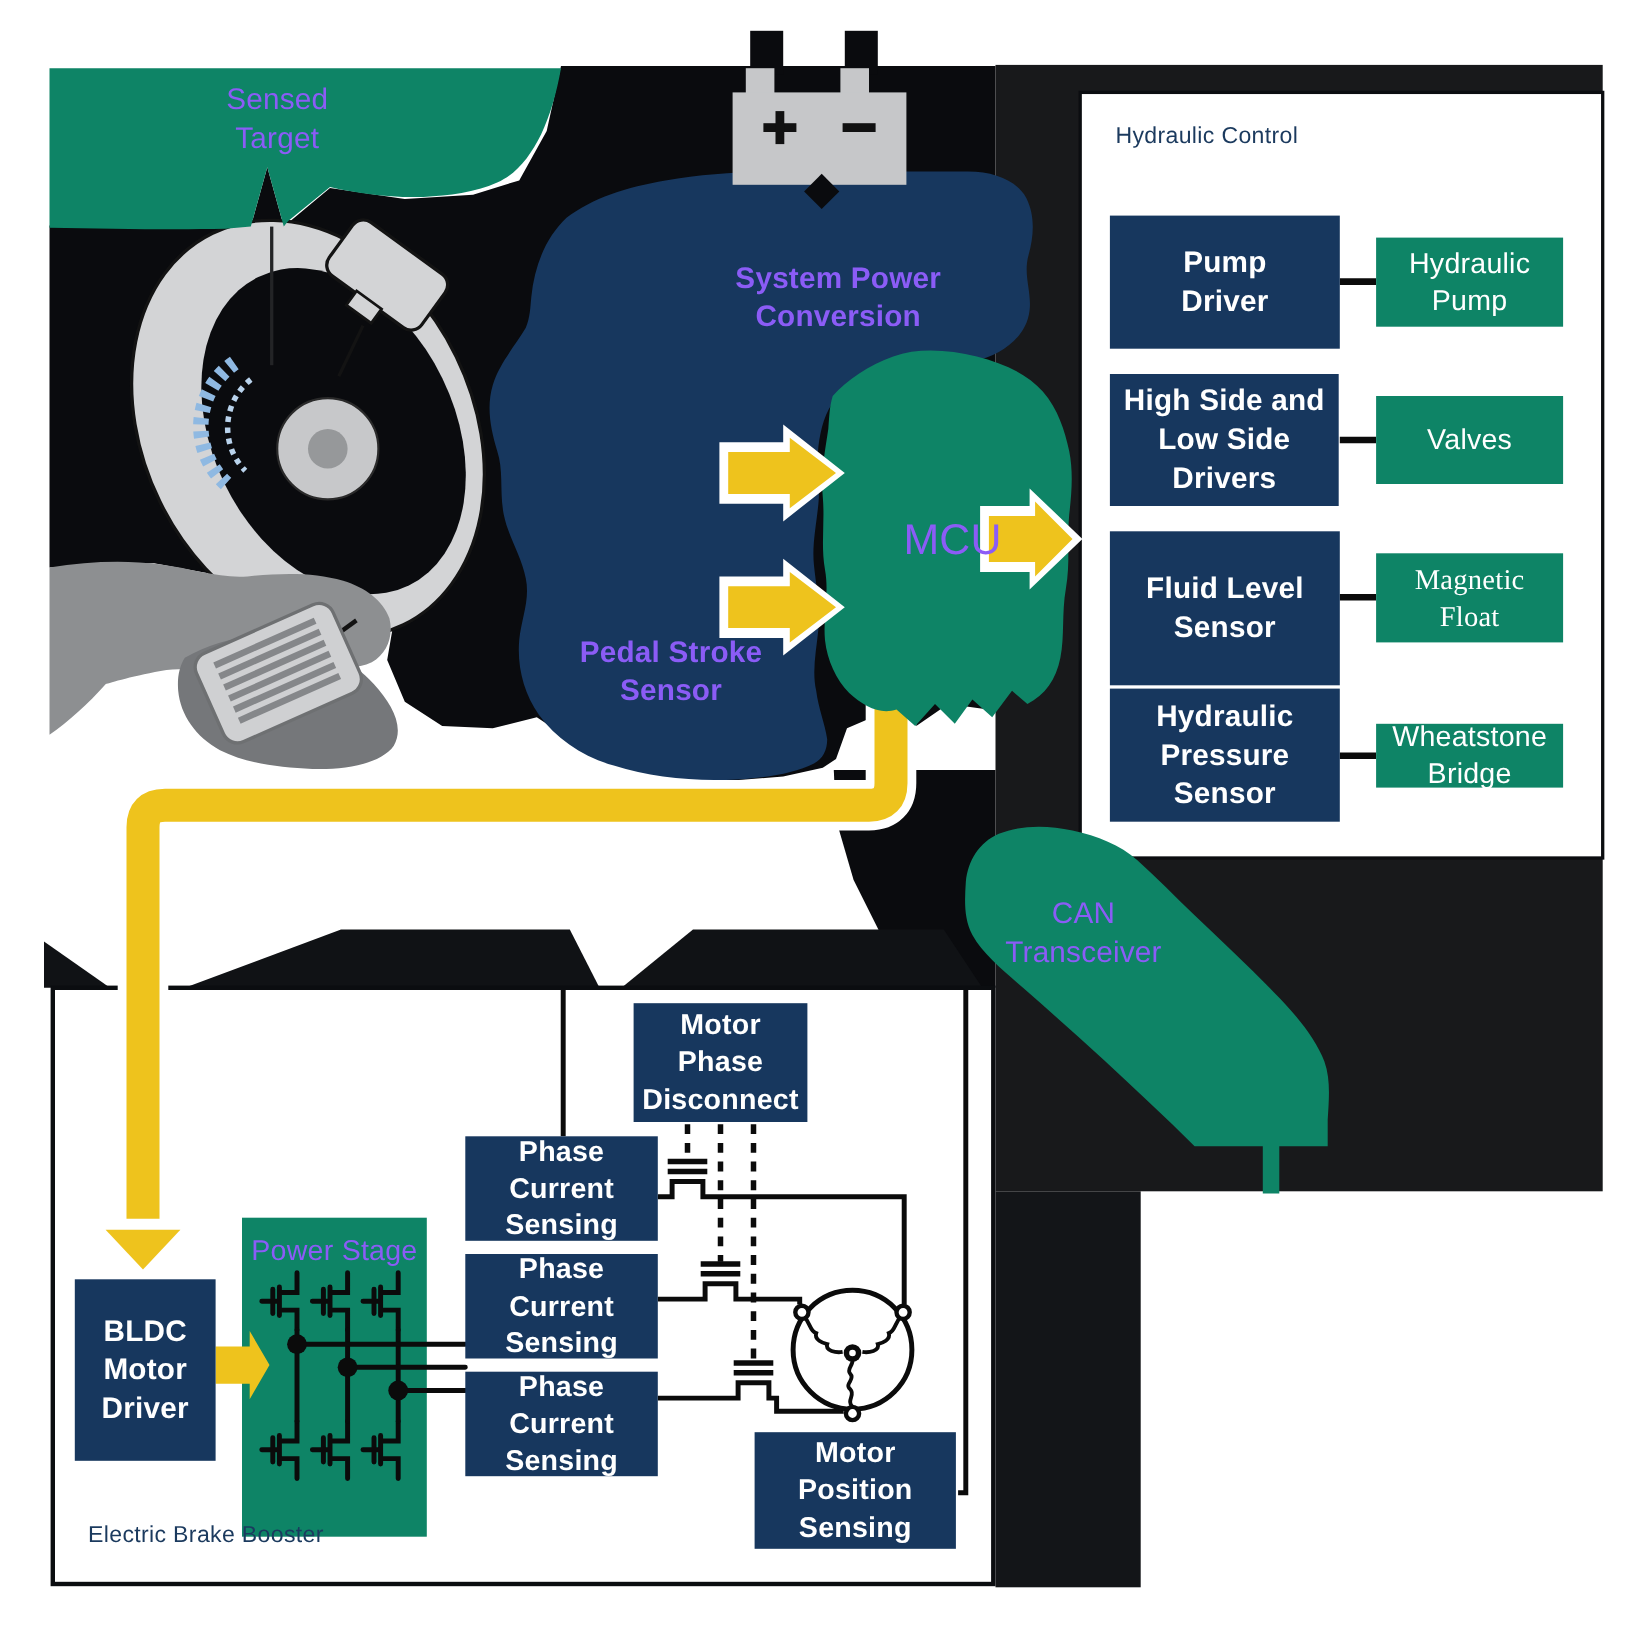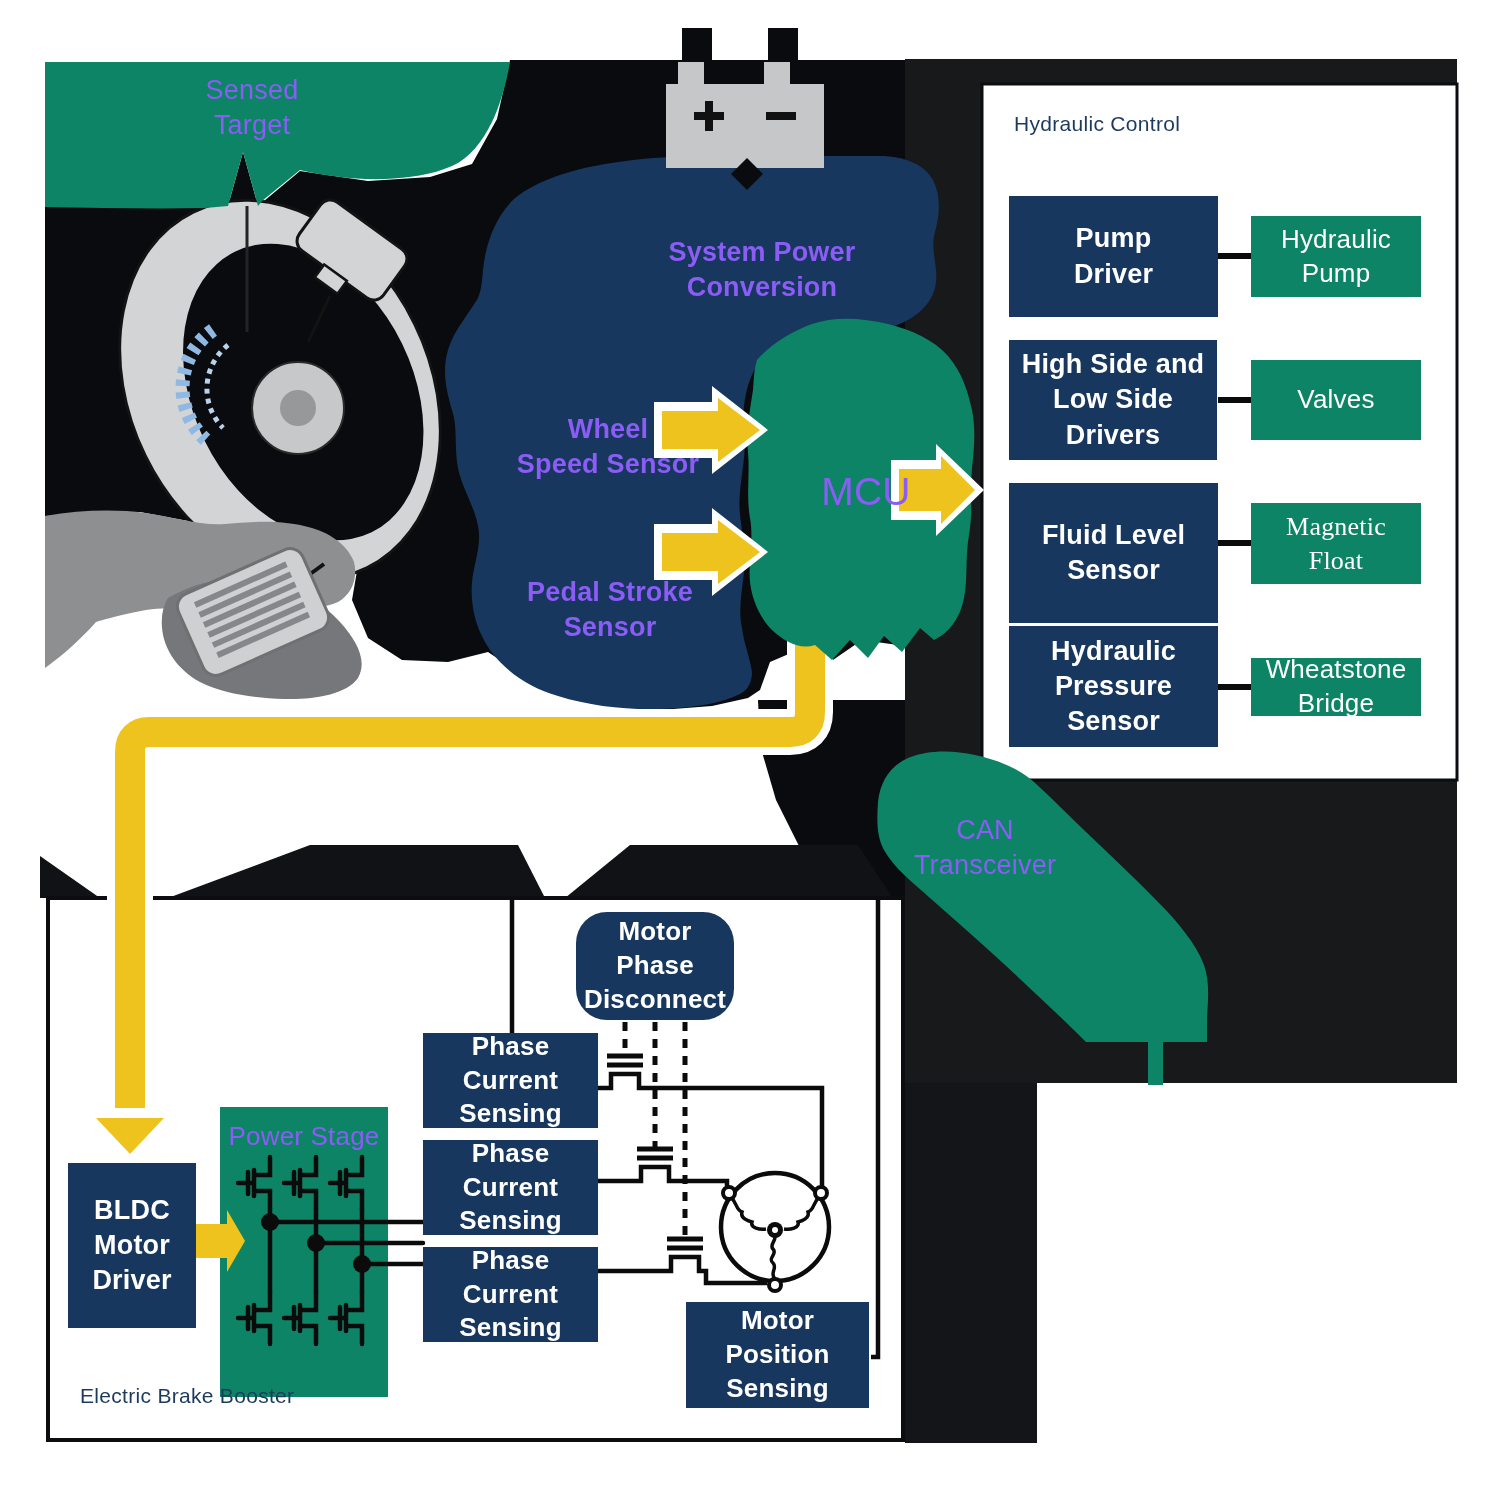--- a/index.html
+++ b/index.html
@@ -216,38 +216,36 @@
 <div class="bx greenbx reg f26" style="left:1251px;top:646px;width:170px;height:58px;margin-top:12px;">Wheatstone
 Bridge</div>
 
 <div class="title" style="left:80px;top:1384px;">Electric Brake Booster</div>
 
 <div class="bx navybx bold f27" style="left:68px;top:1163px;width:128px;height:165px;">BLDC
 Motor
 Driver</div>
 <div class="lbl reg f26" style="left:304px;top:1137px;">Power Stage</div>
 
-<div class="bx navybx bold f26" style="left:576px;top:912px;width:158px;height:108px;border-radius:31px;">Motor Phase
+<div class="bx navybx bold f26" style="left:576px;top:912px;width:158px;height:108px;">Motor Phase
 Disconnect</div>
 
 <div class="bx navybx bold f26" style="left:423px;top:1033px;width:175px;height:95px;">Phase Current
 Sensing</div>
 <div class="bx navybx bold f26" style="left:423px;top:1140px;width:175px;height:95px;">Phase Current
 Sensing</div>
 <div class="bx navybx bold f26" style="left:423px;top:1247px;width:175px;height:95px;">Phase Current
 Sensing</div>
 
 <div class="bx navybx bold f26" style="left:686px;top:1302px;width:183px;height:106px;">Motor Position
 Sensing</div>
 
 <div class="lbl reg f27" style="left:252px;top:108px;">Sensed
 Target</div>
 <div class="lbl bold f27" style="left:762px;top:270px;">System Power
 Conversion</div>
-<div class="lbl bold f27" style="left:608px;top:447px;">Wheel
-Speed Sensor</div>
 <div class="lbl bold f27" style="left:610px;top:610px;">Pedal Stroke
 Sensor</div>
 <div class="lbl reg f30" style="left:866px;top:492px;">MCU</div>
 <div class="lbl reg f27" style="left:985px;top:848px;">CAN
 Transceiver</div>
 
 </div>
 
 </body></html>

